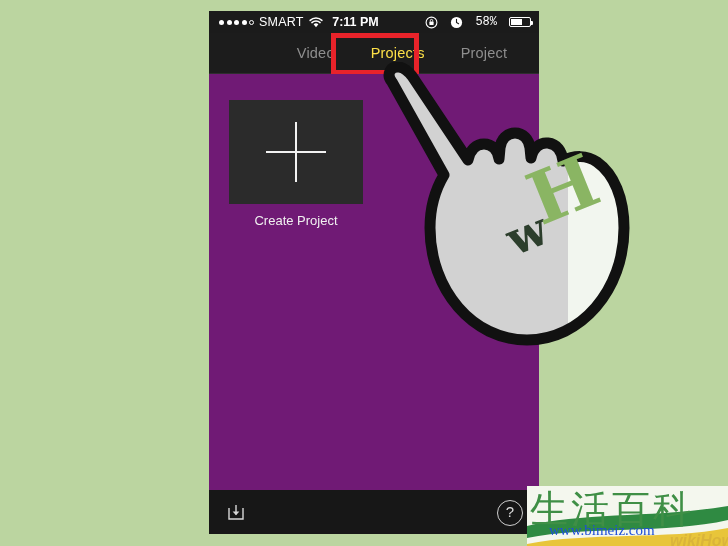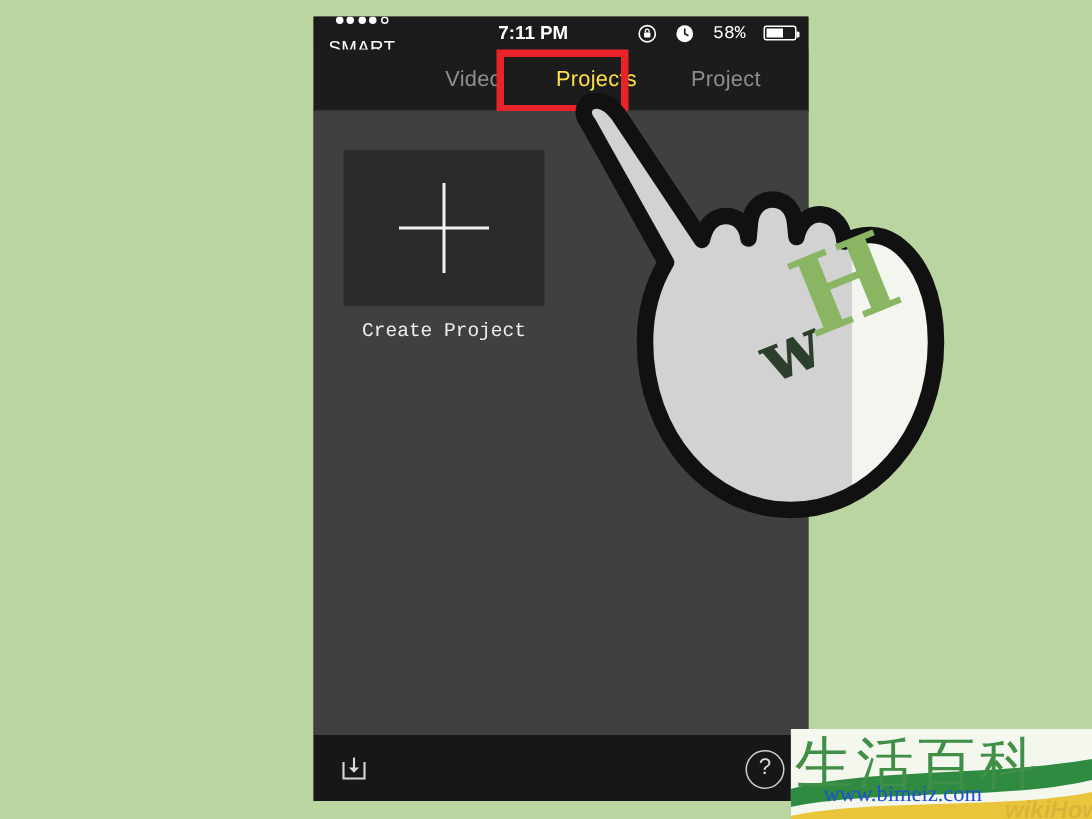--- a/index.html
+++ b/index.html
@@ -37,21 +37,20 @@
     font-size: 12.5px;
     line-height: 22px;
   }
   .sb-left {
     position: absolute;
     left: 10px; top: 0;
     display: flex;
     align-items: center;
     height: 22px;
     gap: 5px;
-    flex-direction: column;
   }
   .signal-dots {
     display: flex;
     align-items: center;
     gap: 2.5px;
   }
   .dot {
     width: 5px; height: 5px;
     border-radius: 50%;
     background: #ffffff;
@@ -139,22 +138,21 @@
     box-sizing: border-box;
     pointer-events: none;
   }
 
   
   #content-area {
     position: absolute;
     left: 0; top: 63px;
     width: 330px;
     bottom: 44px;
-    background: #404040;
-    font-family: Liberation Mono, monospace;
+    background: #701a75;
   }
   #create-project {
     position: absolute;
     left: 20px;
     top: 26px;
     width: 134px;
     cursor: pointer;
   }
   #create-tile {
     width: 134px; height: 104px;

